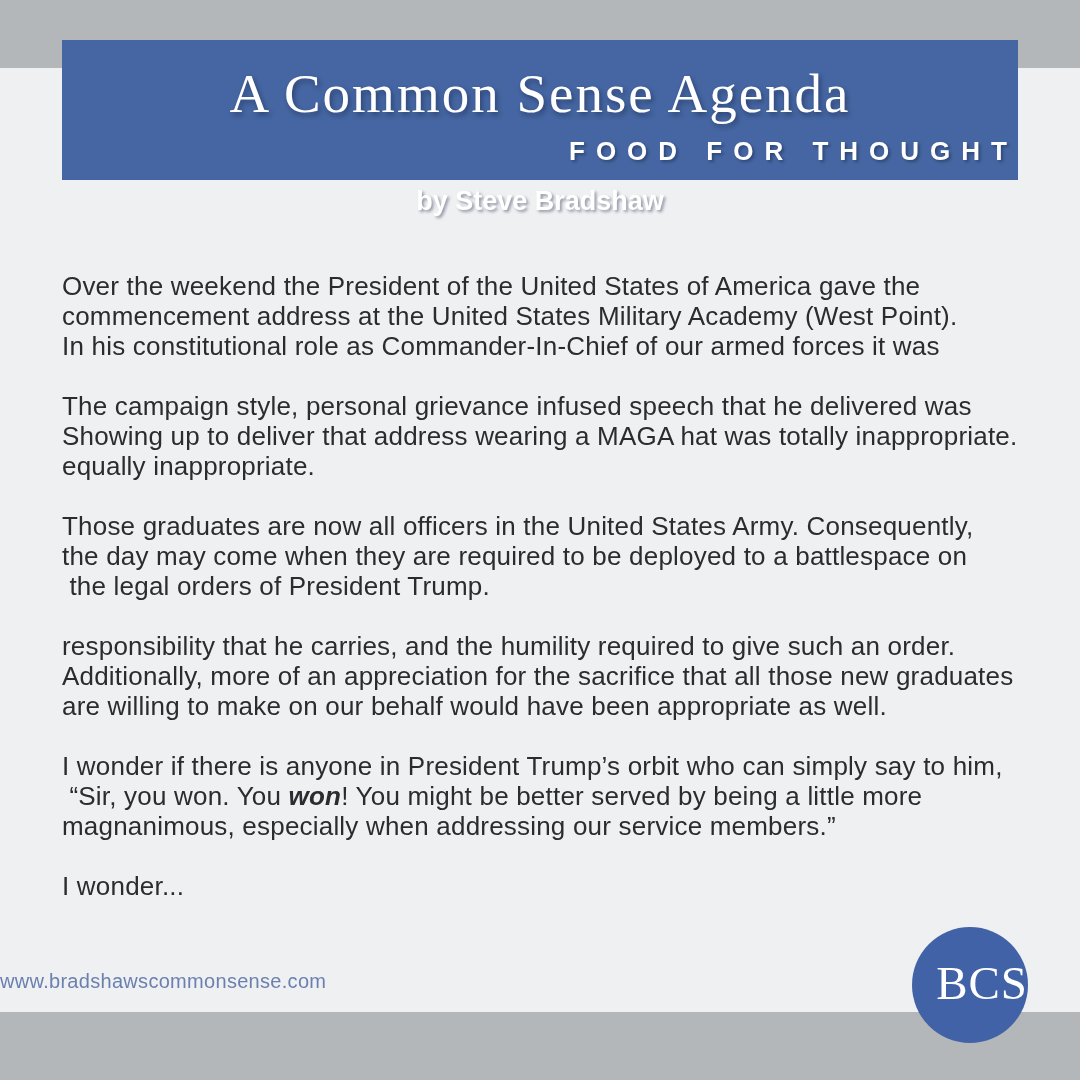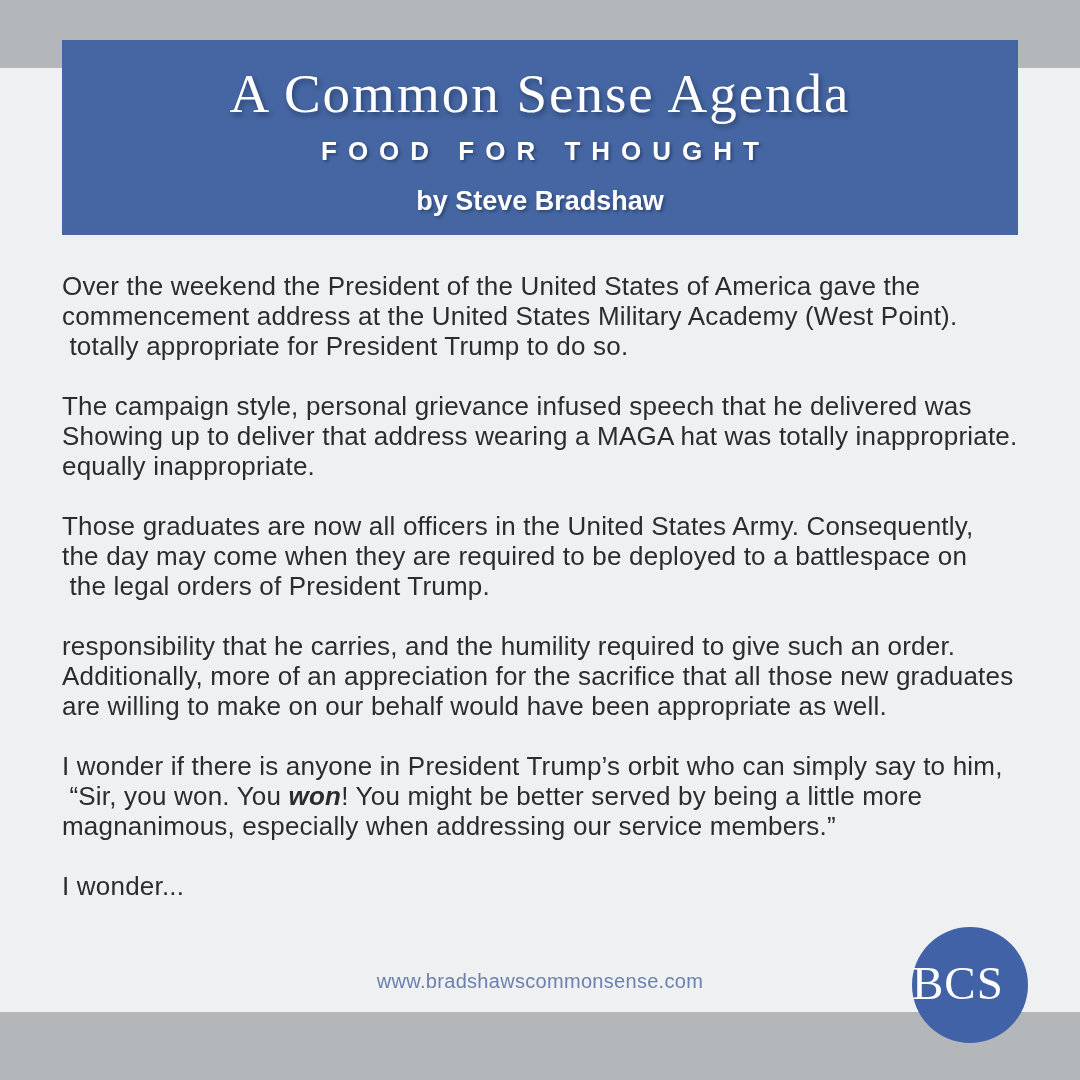--- a/index.html
+++ b/index.html
@@ -14,21 +14,21 @@
   }
   .top-bar {
     position: absolute; top: 0; left: 0; width: 1080px; height: 68px;
     background: var(--bar-bg, #b4b7b9);
   }
   .bottom-bar {
     position: absolute; bottom: 0; left: 0; width: 1080px; height: 68px;
     background: var(--bar-bg, #b4b7b9);
   }
   .banner {
-    position: absolute; left: 62px; top: 40px; width: 956px; height: 195px;
+    position: absolute; left: 62px; top: 40px; width: 956px; height: 140px;
     background: var(--banner-bg, #4566a2);
     text-align: center;
     padding-top: 22px;
     color: #ffffff;
   }
   .banner-title {
     font-family: "Liberation Serif", serif;
     font-weight: normal;
     font-size: 55px;
     line-height: 64px;
@@ -36,50 +36,50 @@
     text-shadow: 2px 3px 5px rgba(15, 25, 55, 0.45);
   }
   .banner-subtitle {
     margin-top: 10px;
     font-size: 26px;
     line-height: 30px;
     font-weight: bold;
     letter-spacing: 11px;
     text-indent: 11px;
     text-shadow: 2px 2px 3px rgba(15, 25, 55, 0.4);
+    text-align: right;
   }
   .banner-byline {
     margin-top: 19px;
     font-size: 27px;
     line-height: 32px;
     font-weight: bold;
     text-shadow: 2px 2px 3px rgba(15, 25, 55, 0.4);
   }
   .article {
     position: absolute; left: 62px; top: 271px; width: 956px;
     color: var(--body-color, #2b2b30);
     font-size: 26px;
     line-height: 30px;
     letter-spacing: 0.2px;
   }
   .para { margin: 0 0 30px 0; }
   .line { display: block; white-space: pre; }
   .line em { font-style: italic; font-weight: bold; }
   .footer-url {
     position: absolute; left: 0; top: 970px; width: 1080px;
-    text-align: center;
     font-size: 20px;
     letter-spacing: 0.3px;
     color: var(--url-color, #6c80b0);
   }
   .logo-badge {
     position: absolute; left: 912px; top: 927px; width: 116px; height: 116px;
     border-radius: 50%;
     background: var(--logo-bg, #4162a6);
-    display: flex; align-items: center; justify-content: flex-start;
+    display: flex; align-items: center; justify-content: flex-end;
   }
   .logo-text {
     font-family: "Liberation Serif", serif;
     font-size: 47px;
     letter-spacing: 1px;
     color: #ffffff;
     transform: translateY(-2px);
   }
 </style>
 </head>
@@ -91,21 +91,21 @@
 <div class="banner">
   <div class="banner-title">A Common Sense Agenda</div>
   <div class="banner-subtitle">FOOD FOR THOUGHT</div>
   <div class="banner-byline">by Steve Bradshaw</div>
 </div>
 
 <div class="article">
     <p class="para">
       <span class="line"><span>Over the weekend the President of the United States of America gave the</span></span>
       <span class="line"><span>commencement address at the United States Military Academy (West Point).</span></span>
-      <span class="line"><span> totally appropriate for President Trump to do so.</span></span>
+      <span class="line"><span>In his constitutional role as Commander-In-Chief of our armed forces it was</span></span>
     </p>
     <p class="para">
       <span class="line"><span>The campaign style, personal grievance infused speech that he delivered was</span></span>
       <span class="line"><span>Showing up to deliver that address wearing a MAGA hat was totally inappropriate.</span></span>
       <span class="line"><span>equally inappropriate.</span></span>
     </p>
     <p class="para">
       <span class="line"><span>Those graduates are now all officers in the United States Army. Consequently,</span></span>
       <span class="line"><span>the day may come when they are required to be deployed to a battlespace on</span></span>
       <span class="line"><span> the legal orders of President Trump.</span></span>

